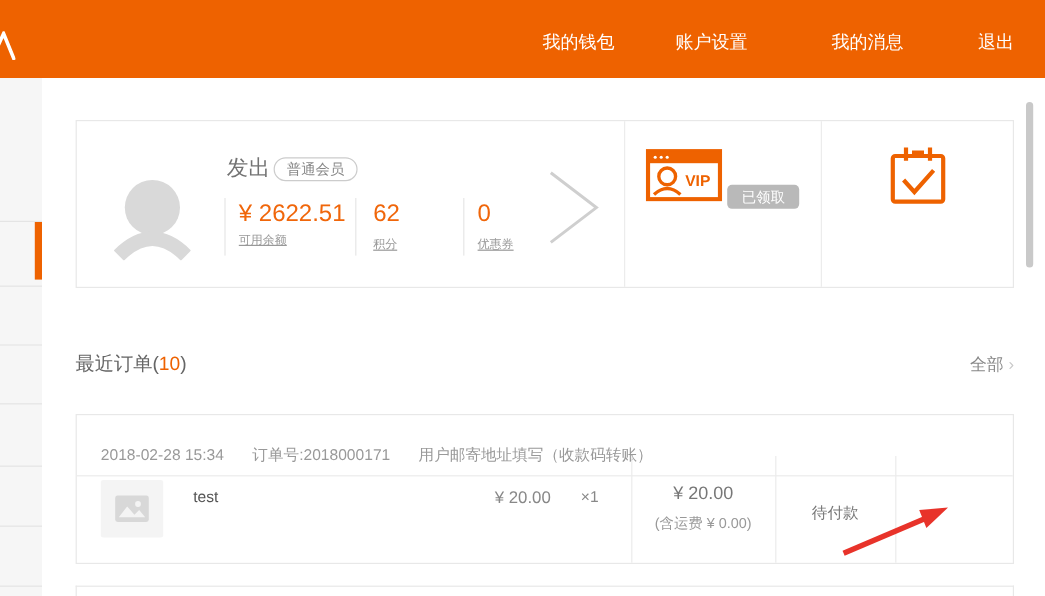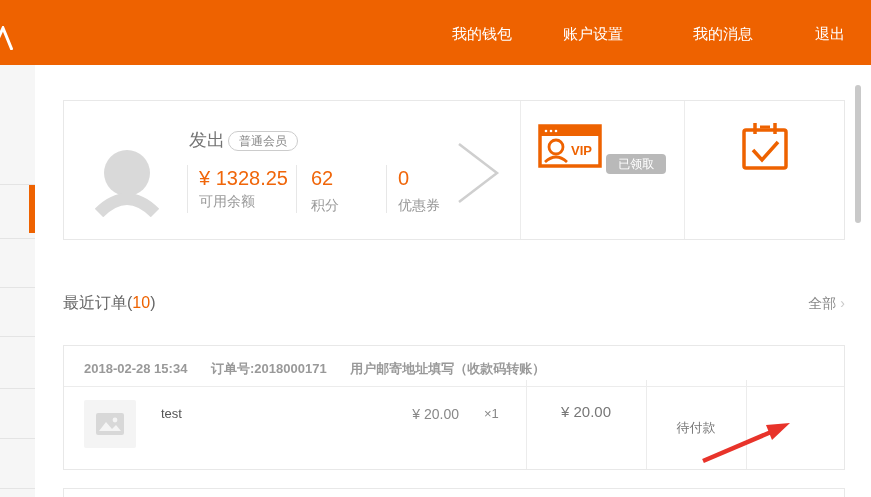--- a/index.html
+++ b/index.html
@@ -5,54 +5,54 @@
   html,body{margin:0;padding:0;}
   body{
     width:871px;height:497px;overflow:hidden;background:#fff;position:relative;
     font-family:"Liberation Sans","DejaVu Sans",sans-serif;
     -webkit-font-smoothing:antialiased;
   }
   .abs{position:absolute;}
 
   
   .topbar{left:0;top:0;width:871px;height:65px;background:#ee6200;}
-  .nav-item{top:28px;color:#fff;font-size:15px;line-height:15px;cursor:pointer;white-space:nowrap;font-family:Liberation Mono, monospace;}
+  .nav-item{top:28px;color:#fff;font-size:15px;line-height:15px;cursor:pointer;white-space:nowrap;}
 
   
   .sidebar{left:0;top:65px;width:35px;height:432px;background:#f6f6f6;}
   .side-div{left:0;width:35px;height:1px;background:#e4e4e4;}
   .side-active{left:29px;width:6px;height:48px;background:#ee6200;}
 
   
   .user-card{left:63px;top:100px;width:782px;height:140px;background:#fff;
     border:1px solid #e8e8e8;box-sizing:border-box;}
   .uc-name{left:125px;top:27px;font-size:18px;color:#737373;}
   .uc-badge{left:164px;top:30px;font-size:12px;color:#888;border:1px solid #ccc;
     border-radius:11px;padding:3px 10px;line-height:12px;background:#fff;}
   .uc-vdiv-s{top:64px;width:1px;height:48px;background:#e7e7e7;}
   .uc-num{font-size:20px;line-height:22px;color:#f0660a;}
-  .uc-label{font-size:14px;color:#999;}
+  .uc-label{font-size:10px;color:#999;text-decoration:underline;}
   .uc-balance{left:135px;top:66px;width:92px;word-break:break-all;}
   .uc-vdiv-f{top:0;width:1px;height:138px;background:#ececec;}
   .vip-zone{left:456px;top:0;width:164px;height:138px;text-align:center;}
   .cal-zone{left:620px;top:0;width:161px;height:138px;text-align:center;}
   .vip-title{display:block;margin-top:10px;font-size:13px;color:#888;}
   .claimed-btn{display:inline-block;margin-top:9px;background:#b9b9b9;color:#fff;
     font-size:12px;line-height:12px;padding:4px 12px;border-radius:4px;border:none;cursor:pointer;}
 
   
   .orders-title{left:63px;top:293px;font-size:16px;color:#666;}
   .orders-title .cnt{color:#ee6200;}
   .view-all{top:295px;right:26px;font-size:14px;color:#888;cursor:pointer;}
   .view-all .chev{color:#c9c9c9;margin-left:4px;font-size:14px;}
 
   .order-card{left:63px;top:345px;width:782px;height:125px;background:#fff;
     border:1px solid #e8e8e8;box-sizing:border-box;}
-  .oc-head{left:0;top:6px;width:780px;height:34px;line-height:34px;border-bottom:1px solid #ececec;
-    font-size:13px;color:#999;white-space:nowrap;overflow:hidden;font-weight:bold;}
+  .oc-head{left:0;top:16px;width:780px;height:34px;line-height:34px;border-bottom:1px solid #ececec;
+    font-size:13px;color:#999;white-space:nowrap;overflow:hidden;}
   .oc-head span{margin-left:20px;}
   .oc-vdiv{top:34px;width:1px;height:89px;background:#ececec;}
   .thumb{left:20px;top:54px;width:52px;height:48px;background:#f4f4f4;border-radius:2px;
     display:flex;align-items:center;justify-content:center;}
   .item-name{left:85px;top:60px;font-size:13px;color:#555;margin-left:12px;}
   .item-price{left:315px;top:60px;width:80px;text-align:right;font-size:14px;color:#888;}
   .item-qty{left:420px;top:60px;font-size:13px;color:#888;}
   .cell-total{left:462px;top:57px;width:120px;text-align:center;}
   .total-val{font-size:15px;color:#777;}
   .total-note{margin-top:8px;font-size:12px;color:#999;}
@@ -96,21 +96,21 @@
   <svg class="abs" style="left:31px;top:42px" width="64" height="74" viewBox="0 0 64 74">
     <circle cx="32" cy="30" r="23" fill="#d9d9d9"></circle>
     <path d="M4 70 Q32 42 60 70" fill="none" stroke="#d9d9d9" stroke-width="12"></path>
   </svg>
 
   <span class="abs uc-name">发出</span>
   <span class="abs uc-badge">普通会员</span>
 
   <div class="abs uc-vdiv-s" style="left:123px"></div>
   <div class="abs uc-balance">
-    <div class="uc-num">¥ 1328.25</div>
+    <div class="uc-num">¥ 2622.51</div>
     <div class="uc-label" style="margin-top:4px">可用余额</div>
   </div>
 
   <div class="abs uc-vdiv-s" style="left:232px"></div>
   <div class="abs" style="left:247px;top:66px">
     <div class="uc-num">62</div>
     <div class="uc-label" style="margin-top:8px">积分</div>
   </div>
 
   <div class="abs uc-vdiv-s" style="left:322px"></div>
@@ -173,20 +173,21 @@
       <circle cx="20" cy="8" r="2.4" fill="#f4f4f4"></circle>
     </svg>
   </div>
   <span class="abs item-name">test</span>
   <span class="abs item-price">¥ 20.00</span>
   <span class="abs item-qty">×1</span>
 
   <div class="abs oc-vdiv" style="left:462px"></div>
   <div class="abs cell-total">
     <div class="total-val">¥ 20.00</div>
+    <div class="total-note">(含运费 ¥ 0.00)</div>
   </div>
 
   <div class="abs oc-vdiv" style="left:582px"></div>
   <div class="abs cell-status">待付款</div>
 
   <div class="abs oc-vdiv" style="left:682px"></div>
 </div>
 
 <div class="abs next-card"></div>
 

